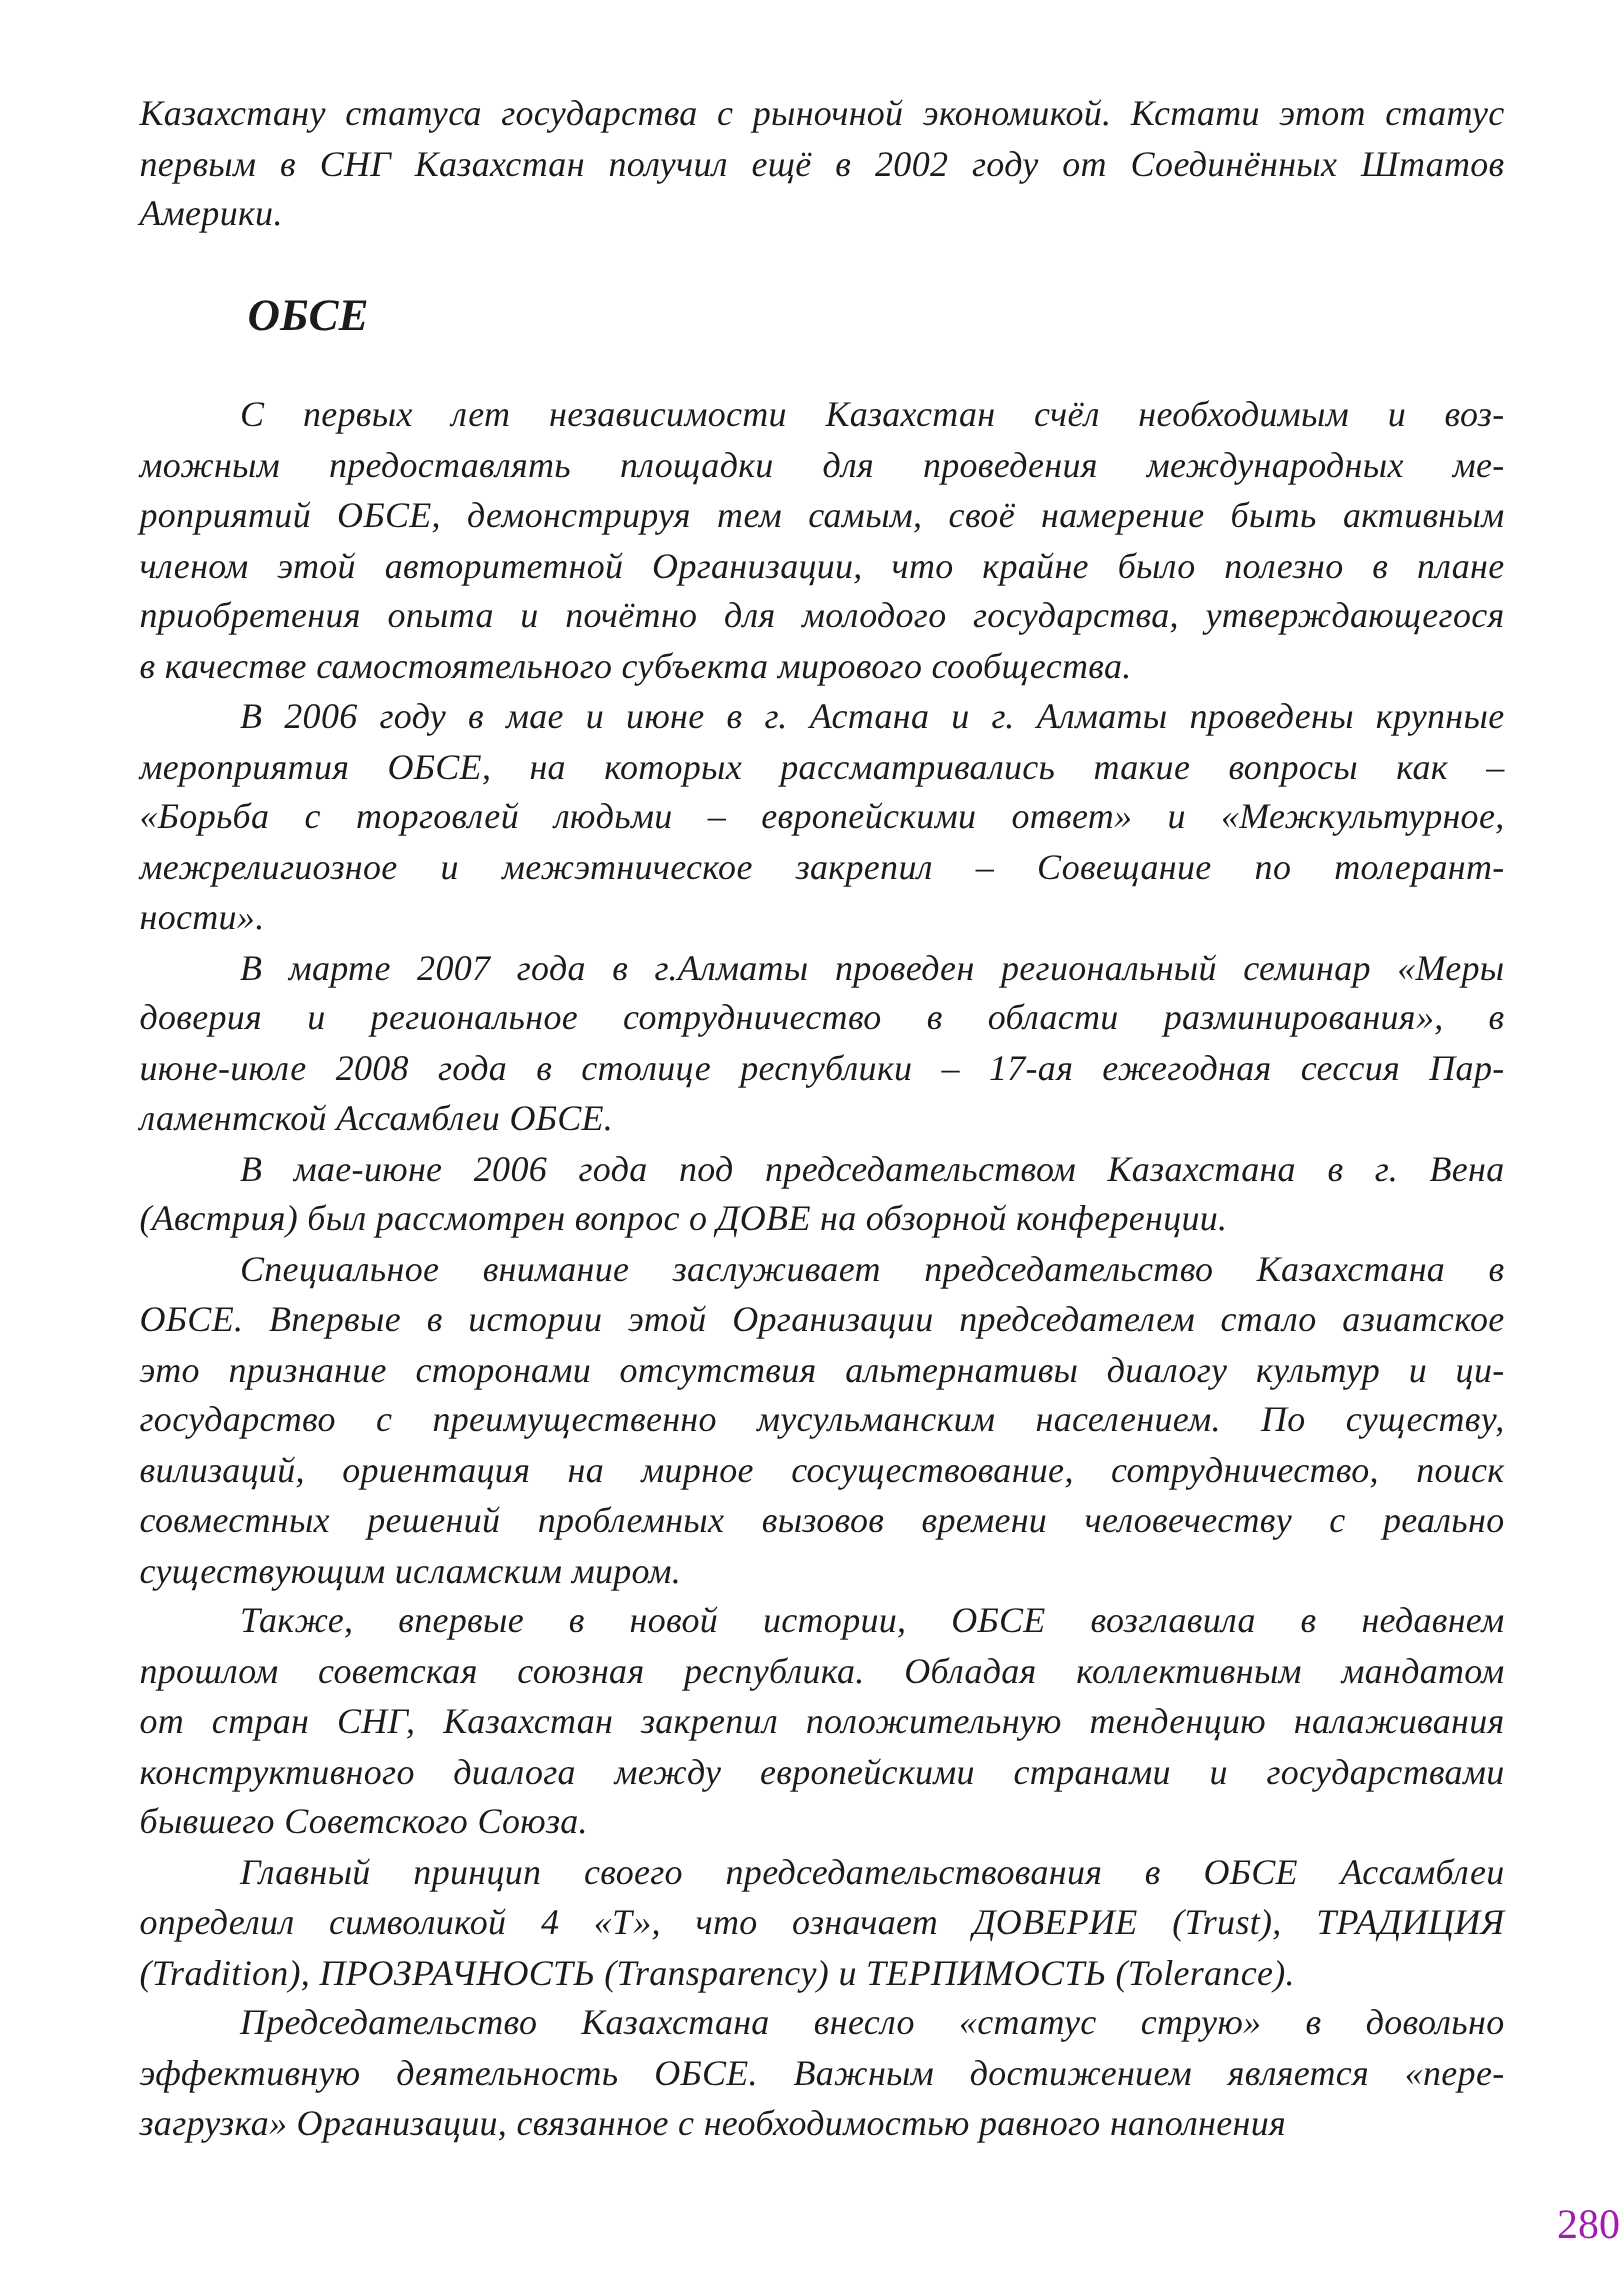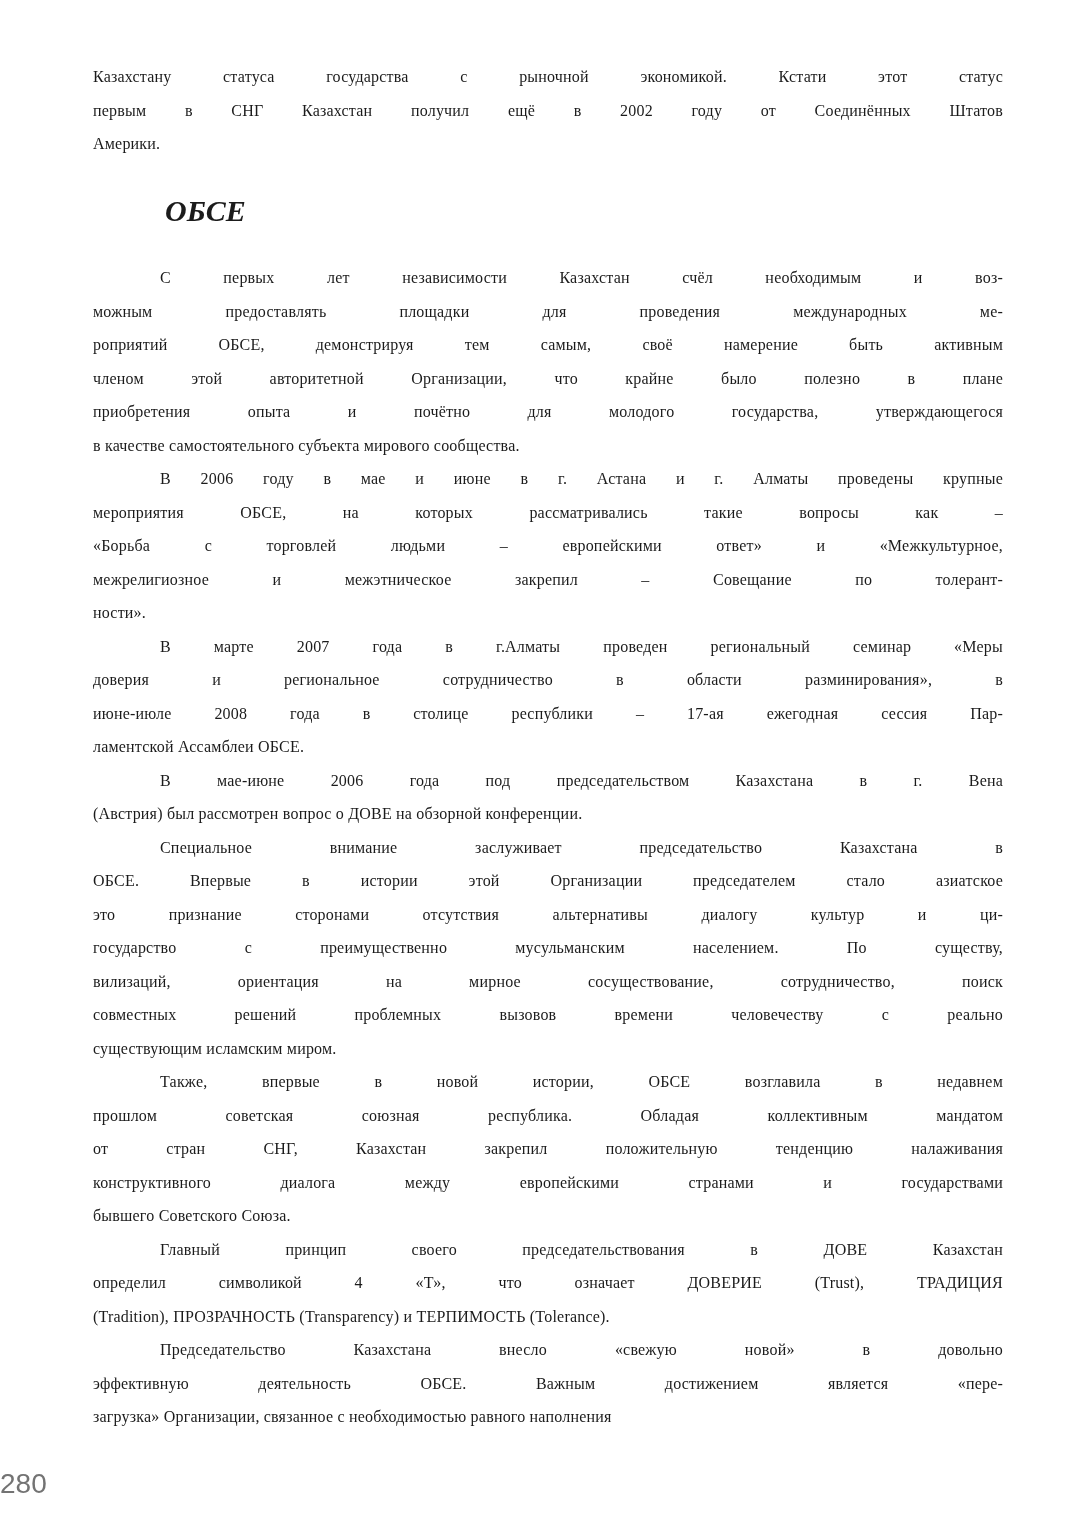--- a/index.html
+++ b/index.html
@@ -20,49 +20,50 @@
     position: absolute;
     left: 93px;
     top: 60px;
     width: 910px;
   }
   .paragraph {
     margin: 0;
     padding: 0;
   }
   .line {
-    font-size: 16px;
+    font-size: 24px;
     line-height: 33.5px;
     text-align: justify;
     text-align-last: justify;
     letter-spacing: 0.2px;
+    font-style: italic;
   }
   .line.first-indent {
     padding-left: 67px;
   }
   .line.last-line {
     text-align-last: left;
   }
   .section-heading {
     font-size: 30px;
     line-height: 33.5px;
     font-weight: bold;
     font-style: italic;
     padding-left: 72px;
     margin: 33.5px 0 33.5px 0;
   }
   .page-footer {
     position: absolute;
     left: 0;
     top: 1468px;
     width: 100%;
-    text-align: left;
-    font-family: Liberation Sans, sans-serif;
+    text-align: right;
+    font-family: Liberation Serif, serif;
     font-size: 28px;
-    color: #737373;
+    color: #a21caf;
   }
 </style>
 </head>
 <body>
 
 <div class="page">
   <div class="text-column">
       <div class="paragraph">
         <div class="line">Казахстану статуса государства с рыночной экономикой. Кстати этот статус</div>
         <div class="line">первым в СНГ Казахстан получил ещё в 2002 году от Соединённых Штатов</div>
@@ -104,24 +105,24 @@
         <div class="line last-line">существующим исламским миром.</div>
       </div>
       <div class="paragraph">
         <div class="line first-indent">Также, впервые в новой истории, ОБСЕ возглавила в недавнем</div>
         <div class="line">прошлом советская союзная республика. Обладая коллективным мандатом</div>
         <div class="line">от стран СНГ, Казахстан закрепил положительную тенденцию налаживания</div>
         <div class="line">конструктивного диалога между европейскими странами и государствами</div>
         <div class="line last-line">бывшего Советского Союза.</div>
       </div>
       <div class="paragraph">
-        <div class="line first-indent">Главный принцип своего председательствования в ДОВЕ Казахстан</div>
+        <div class="line first-indent">Главный принцип своего председательствования в ОБСЕ Ассамблеи</div>
         <div class="line">определил символикой 4 «Т», что означает ДОВЕРИЕ (Trust), ТРАДИЦИЯ</div>
         <div class="line last-line">(Tradition), ПРОЗРАЧНОСТЬ (Transparency) и ТЕРПИМОСТЬ (Tolerance).</div>
       </div>
       <div class="paragraph">
-        <div class="line first-indent">Председательство Казахстана внесло «свежую новой» в довольно</div>
+        <div class="line first-indent">Председательство Казахстана внесло «статус струю» в довольно</div>
         <div class="line">эффективную деятельность ОБСЕ. Важным достижением является «пере-</div>
         <div class="line last-line">загрузка» Организации, связанное с необходимостью равного наполнения</div>
       </div>
     </div>
   <div class="page-footer">280</div>
 </div>
 
 </body></html>

